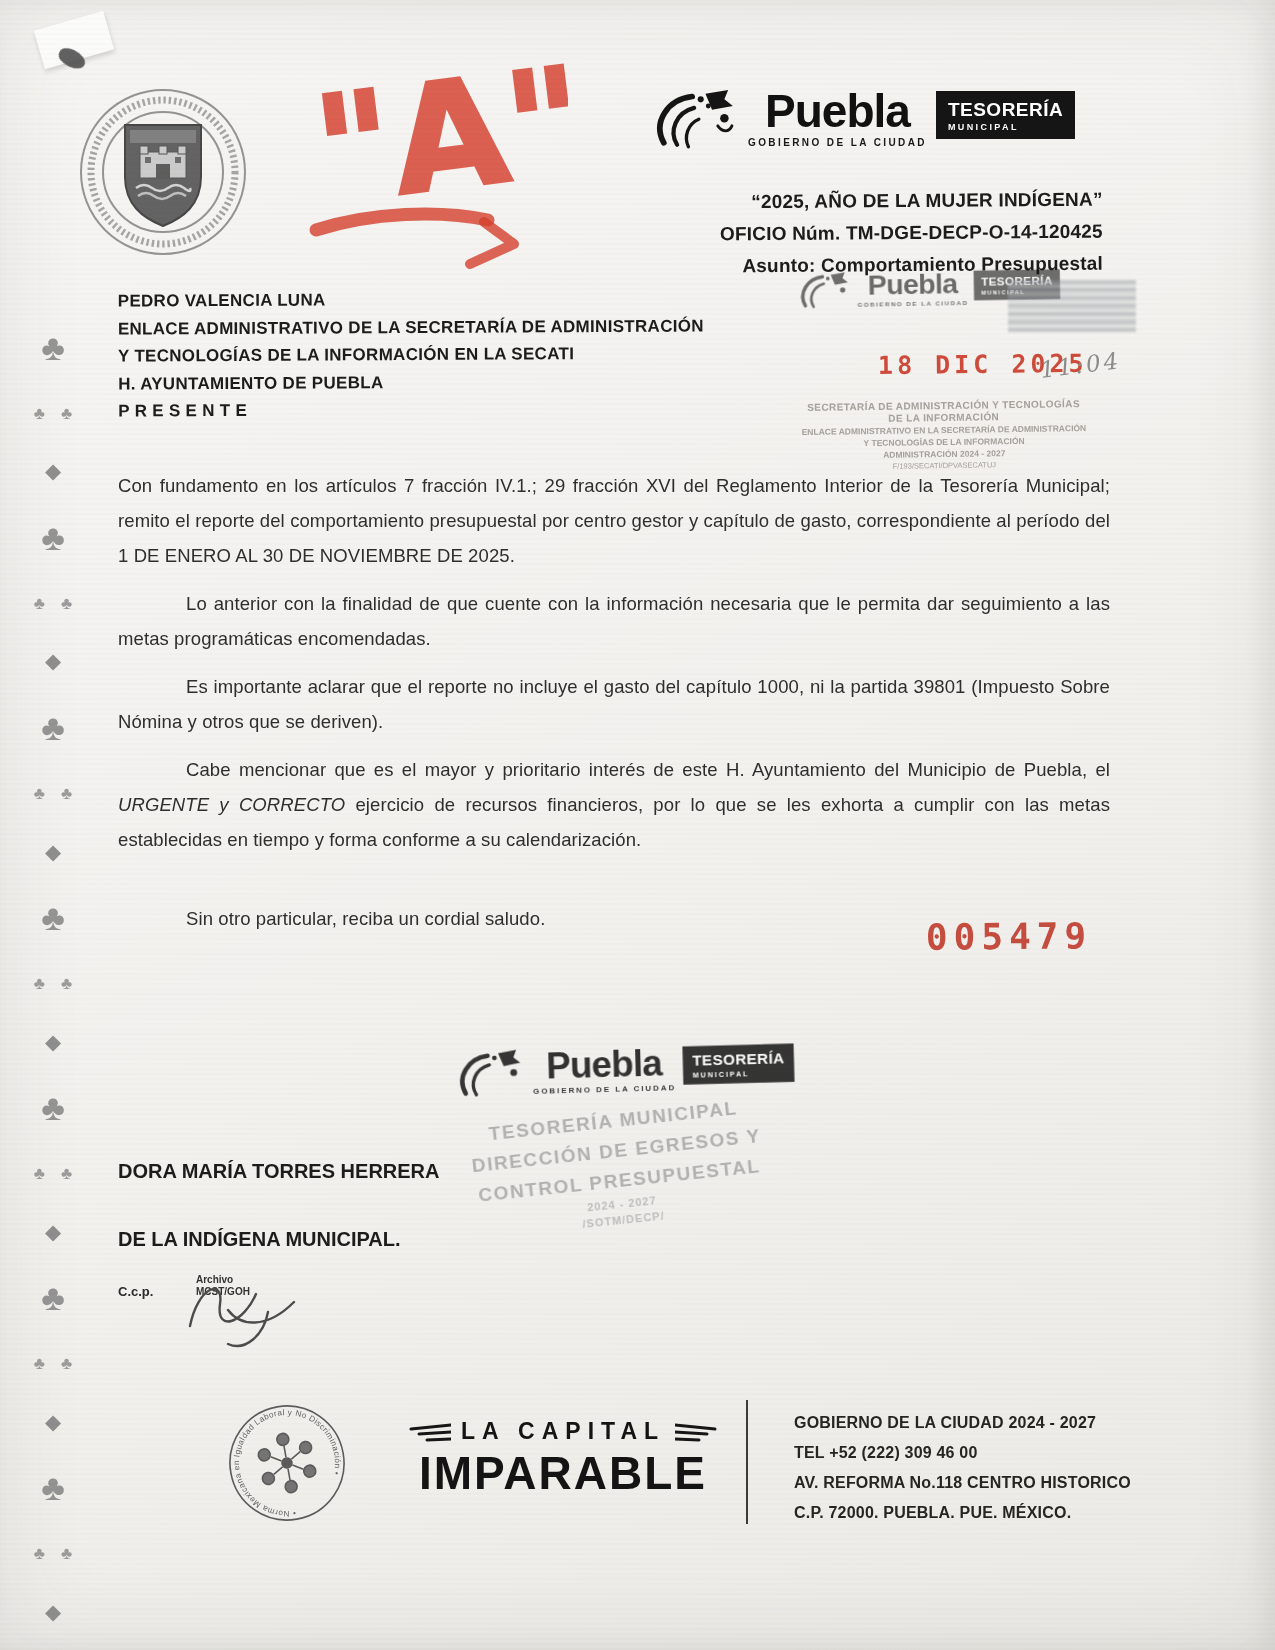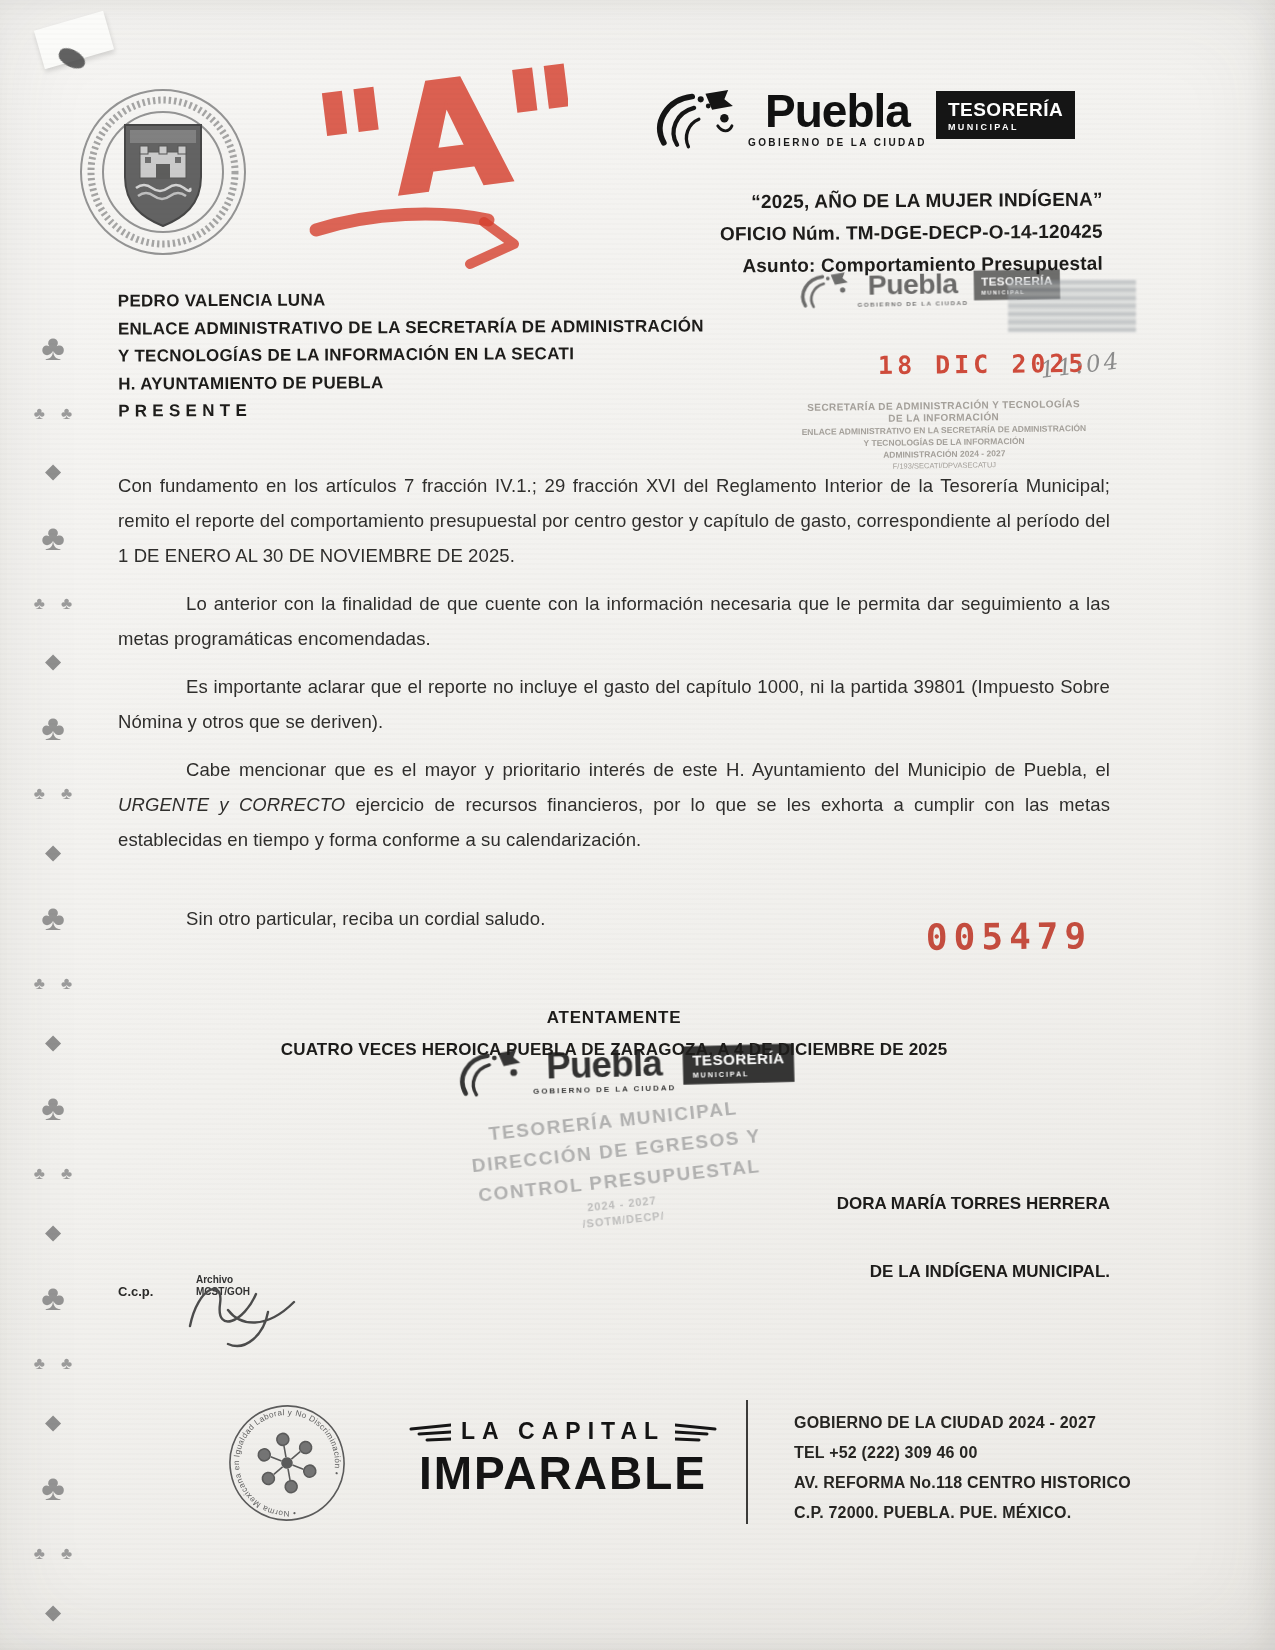--- a/index.html
+++ b/index.html
@@ -74,21 +74,21 @@
   
   .folio { position:absolute; left:926px; top:916px; font-family:"DejaVu Sans Mono", monospace; font-size:36px; font-weight:700; color:#bf3728; letter-spacing:6px; opacity:.88; transform:rotate(-.5deg); }
 
   
   .sig { position:absolute; left:118px; top:1008px; width:992px; text-align:center; color:#1d1c1a; z-index:3; }
   .sig .atent { font-weight:700; font-size:17px; letter-spacing:.8px; }
   .sig .place { font-weight:700; font-size:17px; margin-top:12px; letter-spacing:.2px; }
   .sig-stamp { position:absolute; left:428px; top:1106px; width:380px; text-align:center; color:#a2a2a2; transform:rotate(-6deg); font-weight:700; opacity:.8; filter:blur(.3px); z-index:2; }
   .sig-stamp .s-main { font-size:19px; letter-spacing:1.6px; line-height:30px; }
   .sig-stamp .s-faint { font-size:11px; letter-spacing:1px; line-height:16px; opacity:.8; }
-  .sig-name, .sig-title1, .sig-title2 { position:absolute; left:118px; width:992px; text-align:right; font-weight:700; font-size:17px; color:#1d1c1a; z-index:4;margin-top:34px; }
+  .sig-name, .sig-title1, .sig-title2 { position:absolute; left:118px; width:992px; text-align:left; font-weight:700; font-size:20px; color:#1d1c1a; z-index:4; }
   .sig-name  { top:1160px; }
   .sig-title1{ top:1194px; }
   .sig-title2{ top:1228px; }
 
   
   .ccp-label { position:absolute; left:118px; top:1284px; font-size:13px; font-weight:700; color:#2a2a28; }
   .ccp-lines { position:absolute; left:196px; top:1274px; font-size:10px; line-height:12px; color:#333; font-weight:600; }
   .ccp-sign  { position:absolute; left:168px; top:1264px; }
 
   
@@ -276,24 +276,20 @@
   <div class="body">
     <p>Con fundamento en los artículos 7 fracción IV.1.; 29 fracción XVI del Reglamento Interior de la Tesorería Municipal; remito el reporte del comportamiento presupuestal por centro gestor y capítulo de gasto, correspondiente al período del 1 DE ENERO AL 30 DE NOVIEMBRE DE 2025.</p>
     <p class="indent">Lo anterior con la finalidad de que cuente con la información necesaria que le permita dar seguimiento a las metas programáticas encomendadas.</p>
     <p class="indent">Es importante aclarar que el reporte no incluye el gasto del capítulo 1000, ni la partida 39801 (Impuesto Sobre Nómina y otros que se deriven).</p>
     <p class="indent"><span>Cabe mencionar que es el mayor y prioritario interés de este H. Ayuntamiento del Municipio de Puebla, el </span><em class="em-caps">URGENTE y CORRECTO</em><span> ejercicio de recursos financieros, por lo que se les exhorta a cumplir con las metas establecidas en tiempo y forma conforme a su calendarización.</span></p>
     <p class="closing">Sin otro particular, reciba un cordial saludo.</p>
   </div>
 
   <div class="folio">005479</div>
 
-  <div class="sig">
-    <div class="atent">ATENTAMENTE</div>
-    <div class="place">CUATRO VECES HEROICA PUEBLA DE ZARAGOZA, A 4 DE DICIEMBRE DE 2025</div>
-  </div>
 
   <div class="logo-stamp-sig">
     <div class="puebla-logo">
       <svg viewBox="0 0 100 74" width="96" height="70">
         <path d="M16,58 C4,36 20,12 46,9" fill="none" stroke="#151515" stroke-width="6" stroke-linecap="round"></path>
         <path d="M30,60 C21,45 29,26 48,21" fill="none" stroke="#151515" stroke-width="4.5" stroke-linecap="round"></path>
         <circle cx="55" cy="12" r="3.2" fill="#151515"></circle>
         <path d="M60,6 l24,-4 l-4,10 l9,7 l-22,4 z" fill="#151515"></path>
         <circle cx="80" cy="32" r="4.5" fill="#151515"></circle>
       </svg>

